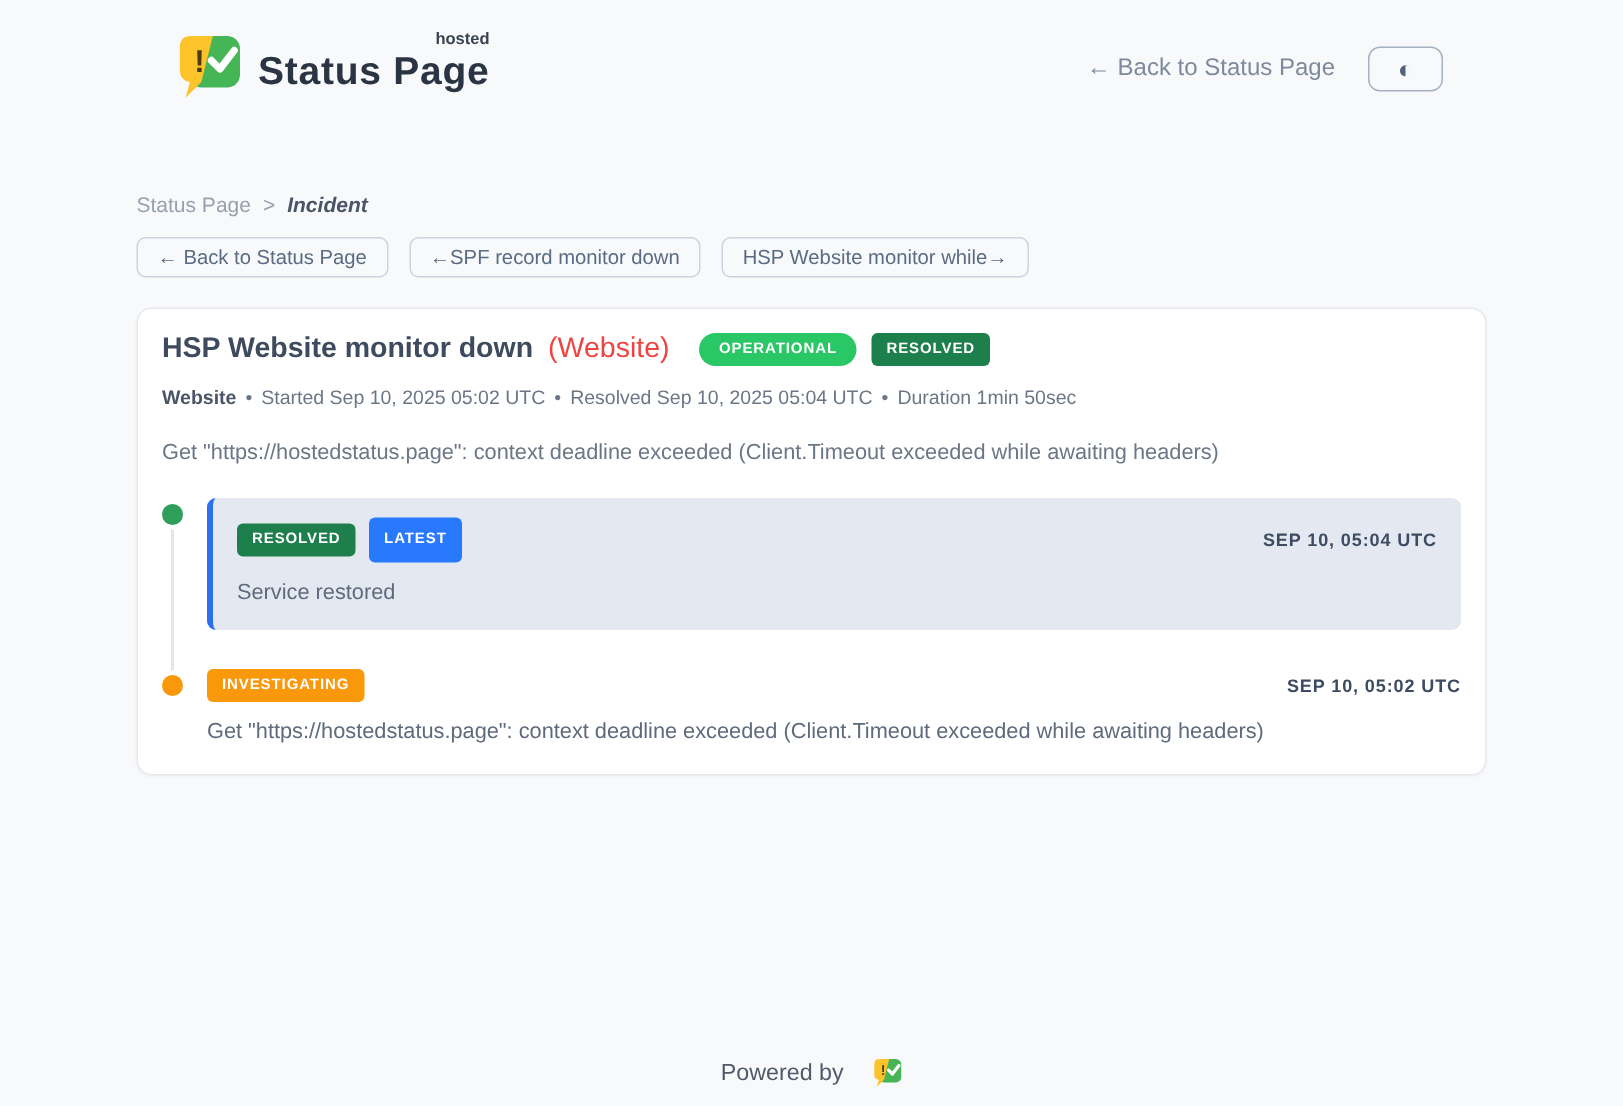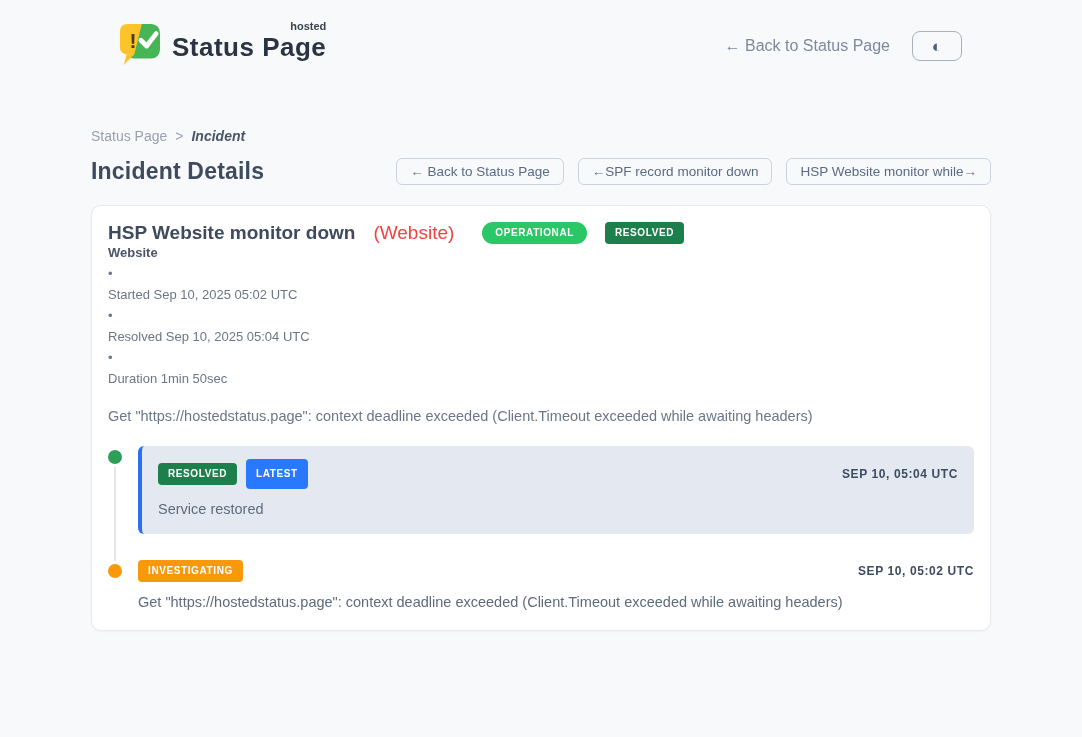--- a/index.html
+++ b/index.html
@@ -40,30 +40,30 @@
     border: 1px solid #ccd3df; background: transparent; border-radius: 6px;
     color: #5a6b84; font-size: 13.5px; padding: 5px 13px; cursor: pointer;
     font-family: inherit; white-space: nowrap;
   }
   
   .card {
     margin-top: 20px; background: #ffffff; border: 1px solid #e7e9ee;
     border-radius: 10px; padding: 16px 16px 20px 16px;
     box-shadow: 0 1px 2px rgba(30,41,59,0.04);
   }
-  .card-title-row { display: flex; align-items: center; gap: 18px; flex-wrap: wrap; }
+  .card-title-row { display: flex; align-items: center; gap: 10px; flex-wrap: wrap; }
   .card-title { font-size: 19px; font-weight: 700; color: #3e4b5e; }
   .card-title-component { font-size: 19px; font-weight: 400; color: #ef4444; }
   .badge {
     display: inline-block; color: #ffffff; font-weight: 700;
     font-size: 10px; letter-spacing: 0.6px; line-height: 1;
   }
   .badge-operational { background: #29c765; border-radius: 999px; padding: 6px 13px; margin-left: 10px; }
   .badge-resolved-hdr { background: #1d7f4c; border-radius: 4px; padding: 6px 10px; }
-  .card-meta { margin-top: 1px; font-size: 13px; color: #6b7687; display: flex; gap: 6px; flex-wrap: wrap; flex-direction: column; }
+  .card-meta { margin-top: 13px; font-size: 13px; color: #6b7687; display: flex; gap: 6px; flex-wrap: wrap; }
   .card-meta .meta-component { font-weight: 700; color: #4a5568; }
   .card-desc { margin-top: 22px; font-size: 14.5px; color: #6b7687; }
   
   .timeline { margin-top: 22px; position: relative; }
   .timeline::before {
     content: ""; position: absolute; left: 6px; top: 14px; bottom: 42px;
     width: 2px; background: #e3e6ea;
   }
   .tl-item { display: flex; align-items: flex-start; }
   .tl-item + .tl-item { margin-top: 26px; }
@@ -115,21 +115,20 @@
 
 <div class="main">
 
   <div class="breadcrumb">
     <span class="crumb-root">Status Page</span>
     <span class="crumb-sep">&gt;</span>
     <span class="crumb-current">Incident</span>
   </div>
 
   <div class="title-row">
-    <h1 class="page-title">Incident Details</h1>
     <div class="nav-buttons">
       <button class="nav-btn">← Back to Status Page</button>
       <button class="nav-btn">←SPF record monitor down</button>
       <button class="nav-btn">HSP Website monitor while→</button>
     </div>
   </div>
 
   <div class="card">
     <div class="card-title-row">
       <span class="card-title">HSP Website monitor down</span>

